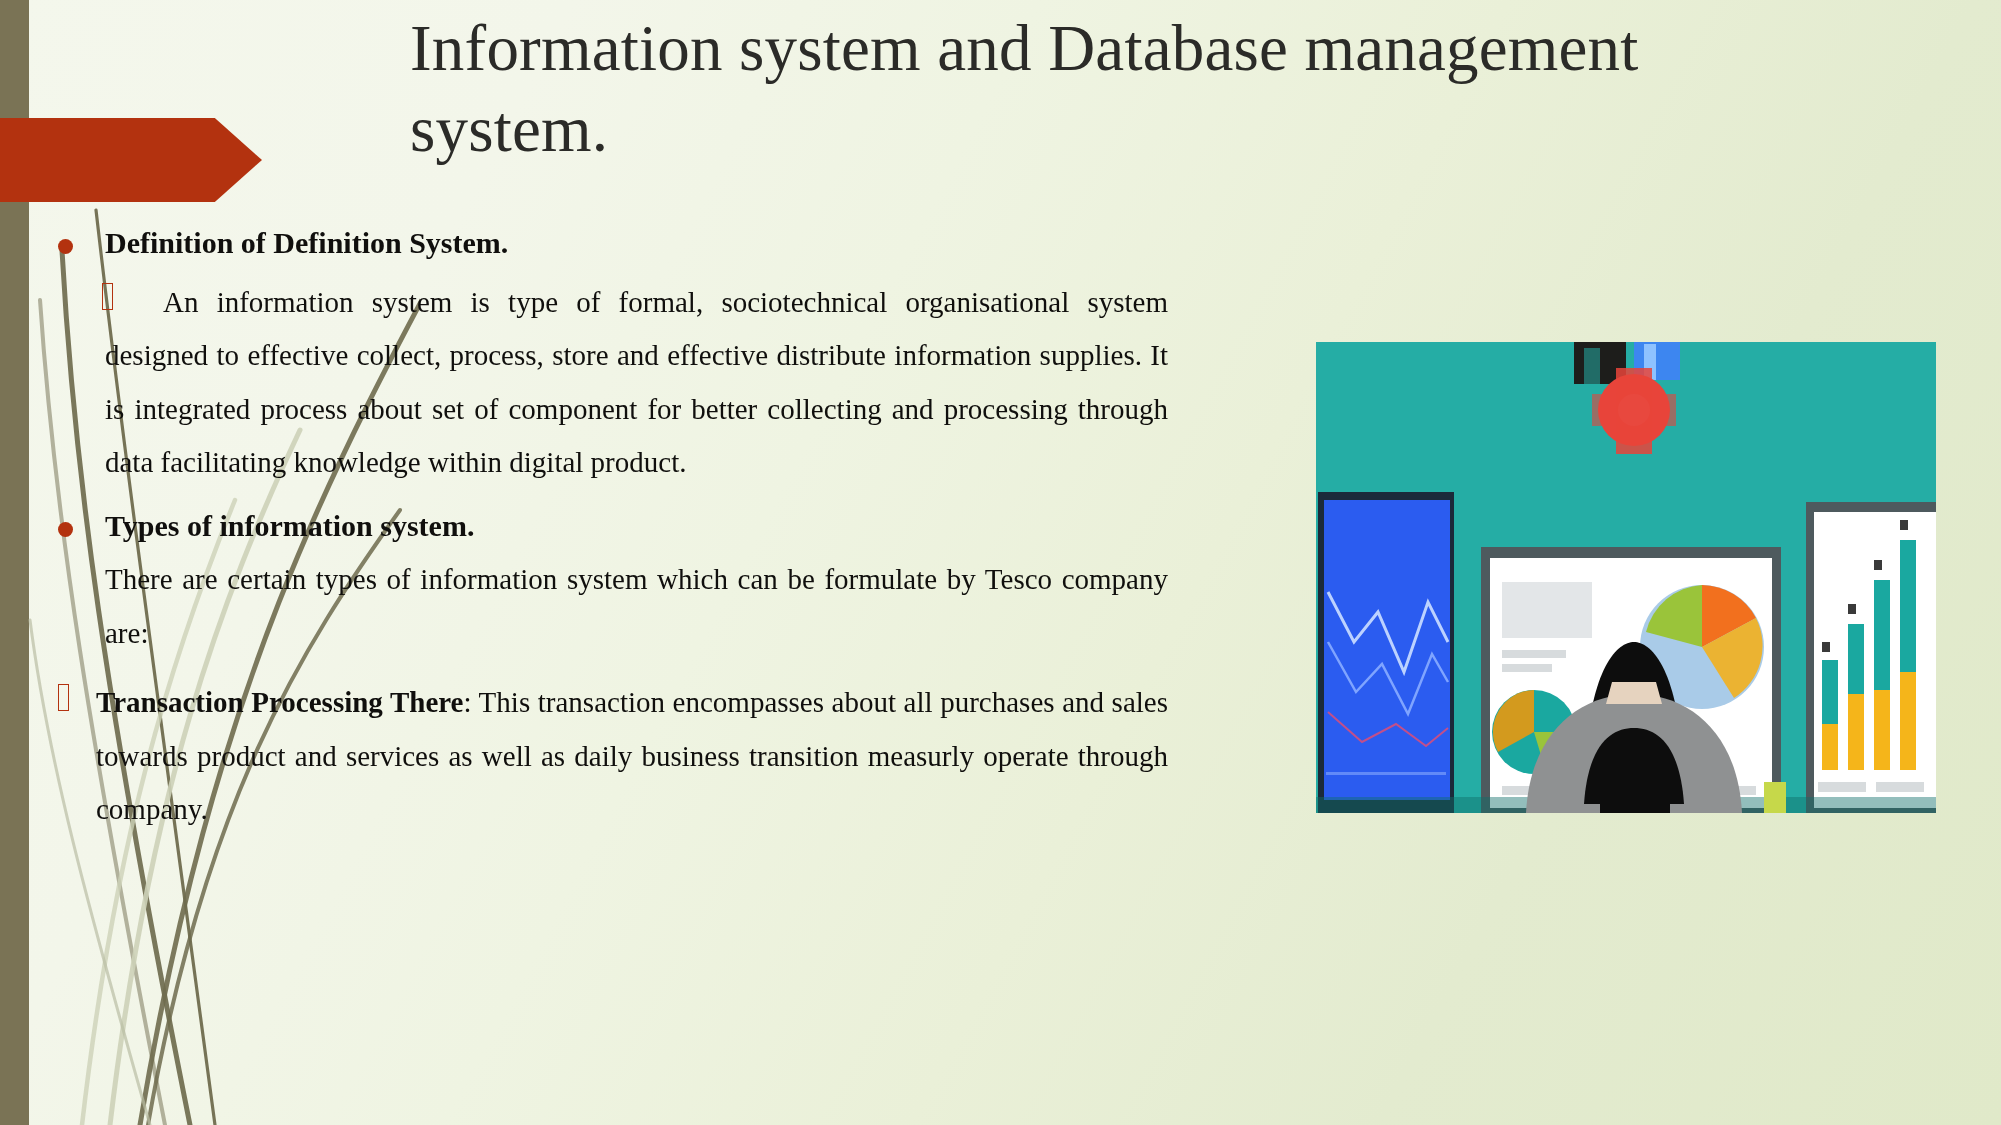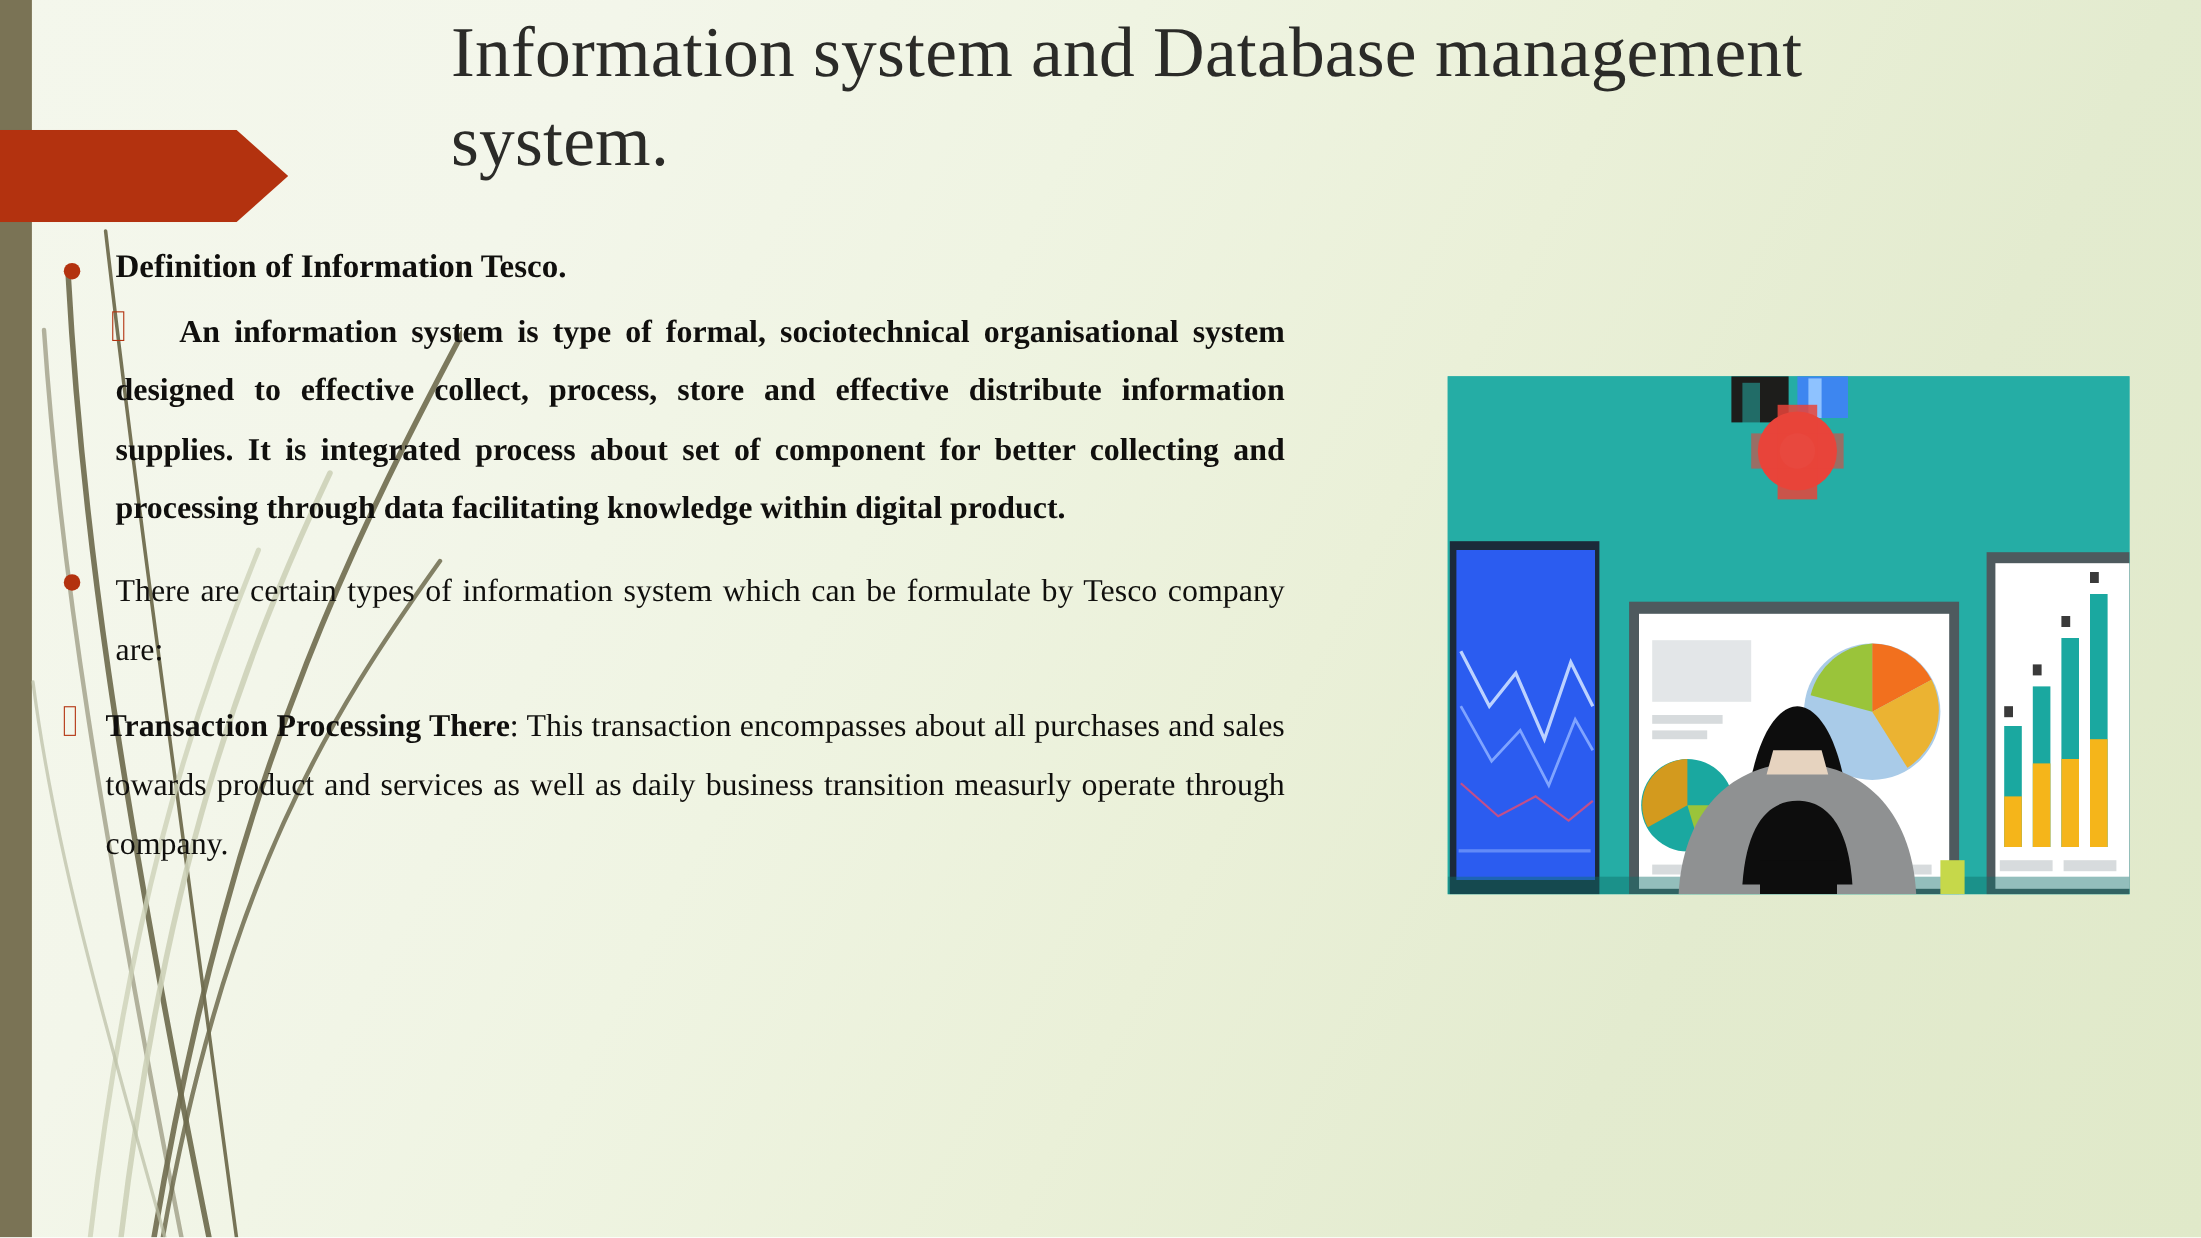--- a/index.html
+++ b/index.html
@@ -93,21 +93,20 @@
   }
 
   
   .p2 {
     position: relative;
     font-size: 29px;
     line-height: 1.84;
     text-align: justify;
     padding-left: 47px;
     margin-top: 18px;
-    font-weight: bold;
   }
   .p2 .sqglyph {
     position: absolute;
     left: 44px;
     top: 7px;
     width: 11px;
     height: 27px;
     border: 1.6px solid #b3320f;
     box-sizing: border-box;
     background: transparent;
@@ -174,30 +173,31 @@
   </svg>
 
   <div class="arrow-banner"></div>
 
   <div class="title">Information system and Database management system.</div>
 
   <div class="body-block">
 
     <div class="h1row">
       <span class="dot"></span>
-      <span>Definition of Information Tesco.</span>
+      <span>Definition of Definition System.</span>
     </div>
 
     <div class="p2">
       <span class="sqglyph"></span>
       <span class="indent"></span><span>An information system is type of formal, sociotechnical organisational system designed to effective collect, process, store and effective distribute information supplies. It is integrated process about set of component for better collecting and processing through data facilitating knowledge within digital product.</span>
     </div>
 
     <div class="h1row" style="margin-top:22px">
       <span class="dot"></span>
+      <span>Types of information system.</span>
     </div>
 
     <div class="plain">There are certain types of information system which can be formulate by Tesco company are:</div>
 
     <div class="sqrow">
       <span class="sqglyph2"></span>
       <b>Transaction Processing There</b><span>: This transaction encompasses about all purchases and sales towards product and services as well as daily business transition measurly  operate through company.</span>
     </div>
 
   </div>

